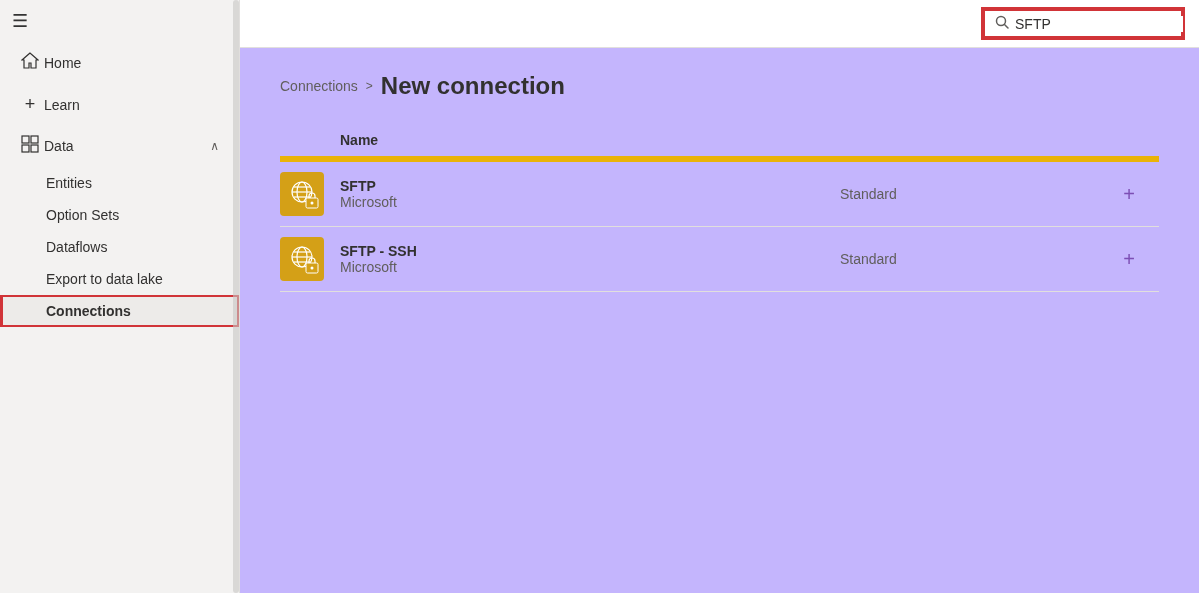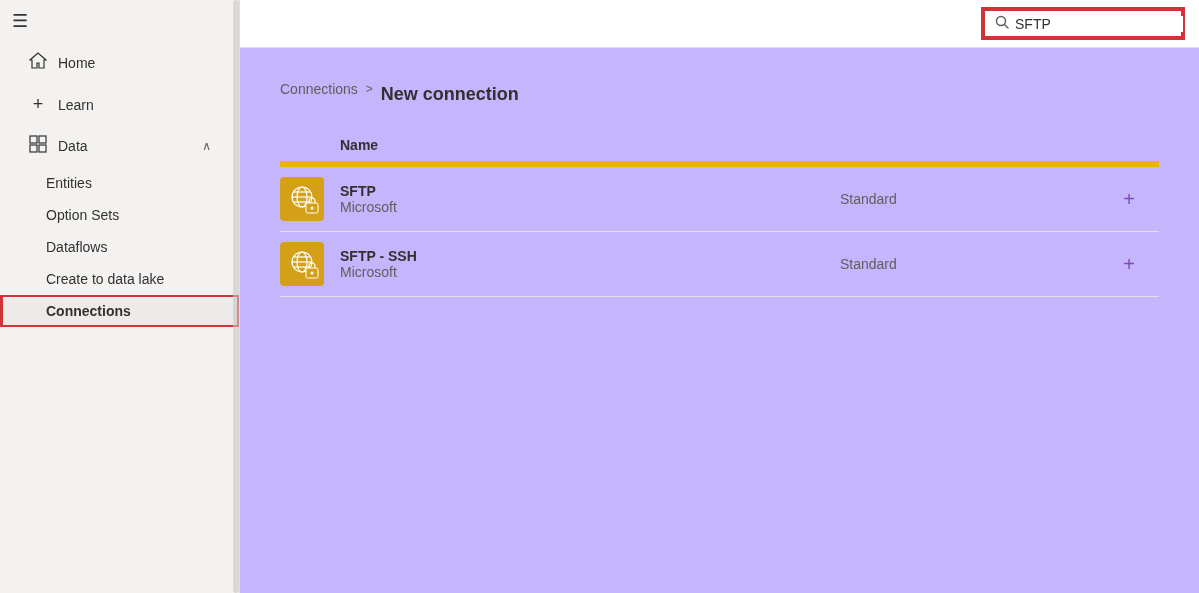--- a/index.html
+++ b/index.html
@@ -43,25 +43,25 @@
       bottom: 0;
       width: 6px;
       background: #c8c6c4;
       border-radius: 3px;
       opacity: 0.6;
     }
 
     .nav-item {
       display: flex;
       align-items: center;
-      padding: 10px 28px;
-      cursor: pointer;
-      color: #323130;
-      font-size: 14px;
-      gap: 10px;
+      padding: 10px 20px;
+      cursor: pointer;
+      color: #323130;
+      font-size: 14px;
+      gap: 4px;
     }
 
     .nav-icon {
       font-size: 16px;
       color: #323130;
       width: 20px;
       text-align: center;
     }
 
     .nav-label {
@@ -149,24 +149,23 @@
       color: #605e5c;
       cursor: pointer;
     }
 
     .breadcrumb-separator {
       color: #605e5c;
       font-size: 12px;
     }
 
     .breadcrumb-current {
-      font-size: 18px;
+      font-size: 24px;
       font-weight: 600;
       color: #323130;
-      margin-top: 12px;
     }
 
     .table-header {
       display: grid;
       grid-template-columns: 60px 500px 1fr 60px;
       padding: 8px 0;
       border-bottom: 6px solid #eab308;
       font-weight: 600;
       color: #323130;
       font-size: 14px;
@@ -258,21 +257,21 @@
         <rect x="10" y="10" width="7" height="7" stroke="#323130" stroke-width="1.2" fill="none"></rect>
       </svg>
     </span>
     <span class="nav-label">Data</span>
     <span class="nav-chevron">∧</span>
   </div>
 
   <div class="sub-nav-item">Entities</div>
   <div class="sub-nav-item">Option Sets</div>
   <div class="sub-nav-item">Dataflows</div>
-  <div class="sub-nav-item">Create to data lake</div>
+  <div class="sub-nav-item">Export to data lake</div>
   <div class="sub-nav-item active-connections">Connections</div>
 
   <div class="sidebar-scrollbar"></div>
 </div>
 
 <div class="main">
 
   <div class="top-bar">
     <div class="search-box" style="outline:2px solid #d13438;">
       <span class="search-icon-svg">

